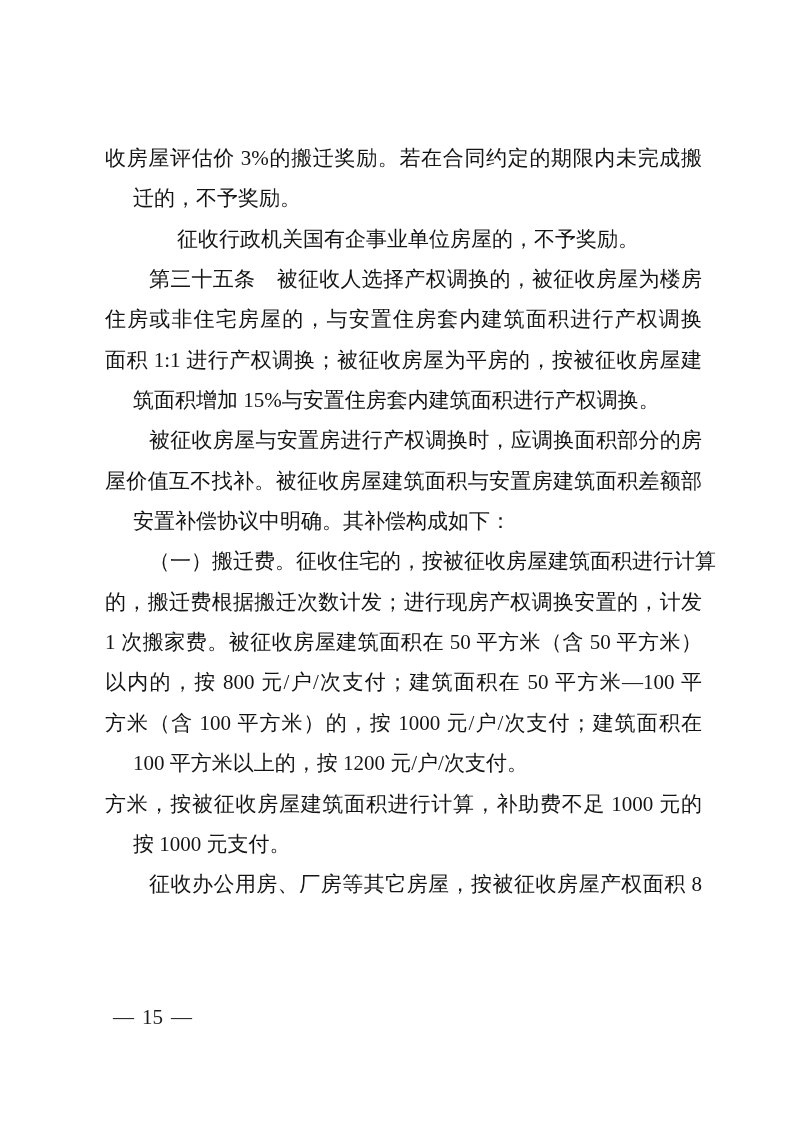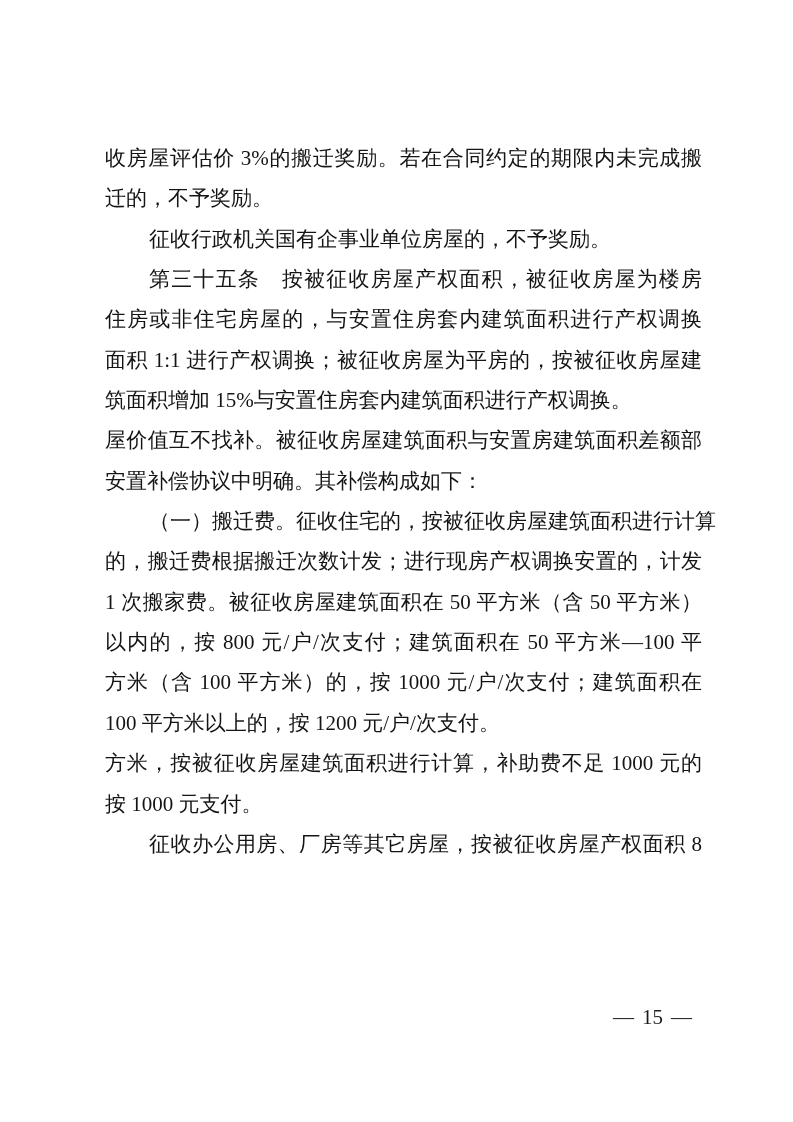--- a/index.html
+++ b/index.html
@@ -29,53 +29,55 @@
     letter-spacing: 0px;
     white-space: nowrap;
     text-align: justify;
     text-align-last: justify;
     overflow: visible;
   }
   
   .line.end {
     text-align: center;
     text-align-last: left;
+    margin-left: 28px;
   }
   
   .line.ind {
     text-indent: 44px;
   }
   .footer {
     position: absolute;
     left: 105px;
     top: 1001px;
     width: 595px;
-    text-align: right;
+    text-align: left;
     font-size: 21px;
     line-height: 32px;
     color: #1b1b1b;
   }
   .footer .dash {
     letter-spacing: 0;
     padding: 0 8px;
   }
 </style>
 </head>
 <body>
 
 <div class="page">
 
   <div class="doc">
     <div class="line just">收房屋评估价 3%的搬迁奖励。若在合同约定的期限内未完成搬</div>
     <div class="line end">迁的，不予奖励。</div>
     <div class="line ind end">征收行政机关国有企事业单位房屋的，不予奖励。</div>
-    <div class="line ind">第三十五条　按被征收房屋产权面积，被征收房屋为楼房</div>
+    <div class="line ind">第三十五条　被征收人选择产权调换的，被征收房屋为楼房</div>
     <div class="line">住房或非住宅房屋的，与安置住房套内建筑面积进行产权调换</div>
     <div class="line">面积 1:1 进行产权调换；被征收房屋为平房的，按被征收房屋建</div>
     <div class="line end">筑面积增加 15%与安置住房套内建筑面积进行产权调换。</div>
+    <div class="line ind">被征收房屋与安置房进行产权调换时，应调换面积部分的房</div>
     <div class="line">屋价值互不找补。被征收房屋建筑面积与安置房建筑面积差额部</div>
     <div class="line end">安置补偿协议中明确。其补偿构成如下：</div>
     <div class="line ind">（一）搬迁费。征收住宅的，按被征收房屋建筑面积进行计算</div>
     <div class="line">的，搬迁费根据搬迁次数计发；进行现房产权调换安置的，计发</div>
     <div class="line">1 次搬家费。被征收房屋建筑面积在 50 平方米（含 50 平方米）</div>
     <div class="line">以内的，按 800 元/户/次支付；建筑面积在 50 平方米—100 平</div>
     <div class="line">方米（含 100 平方米）的，按 1000 元/户/次支付；建筑面积在</div>
     <div class="line end">100 平方米以上的，按 1200 元/户/次支付。</div>
     <div class="line">方米，按被征收房屋建筑面积进行计算，补助费不足 1000 元的</div>
     <div class="line end">按 1000 元支付。</div>

